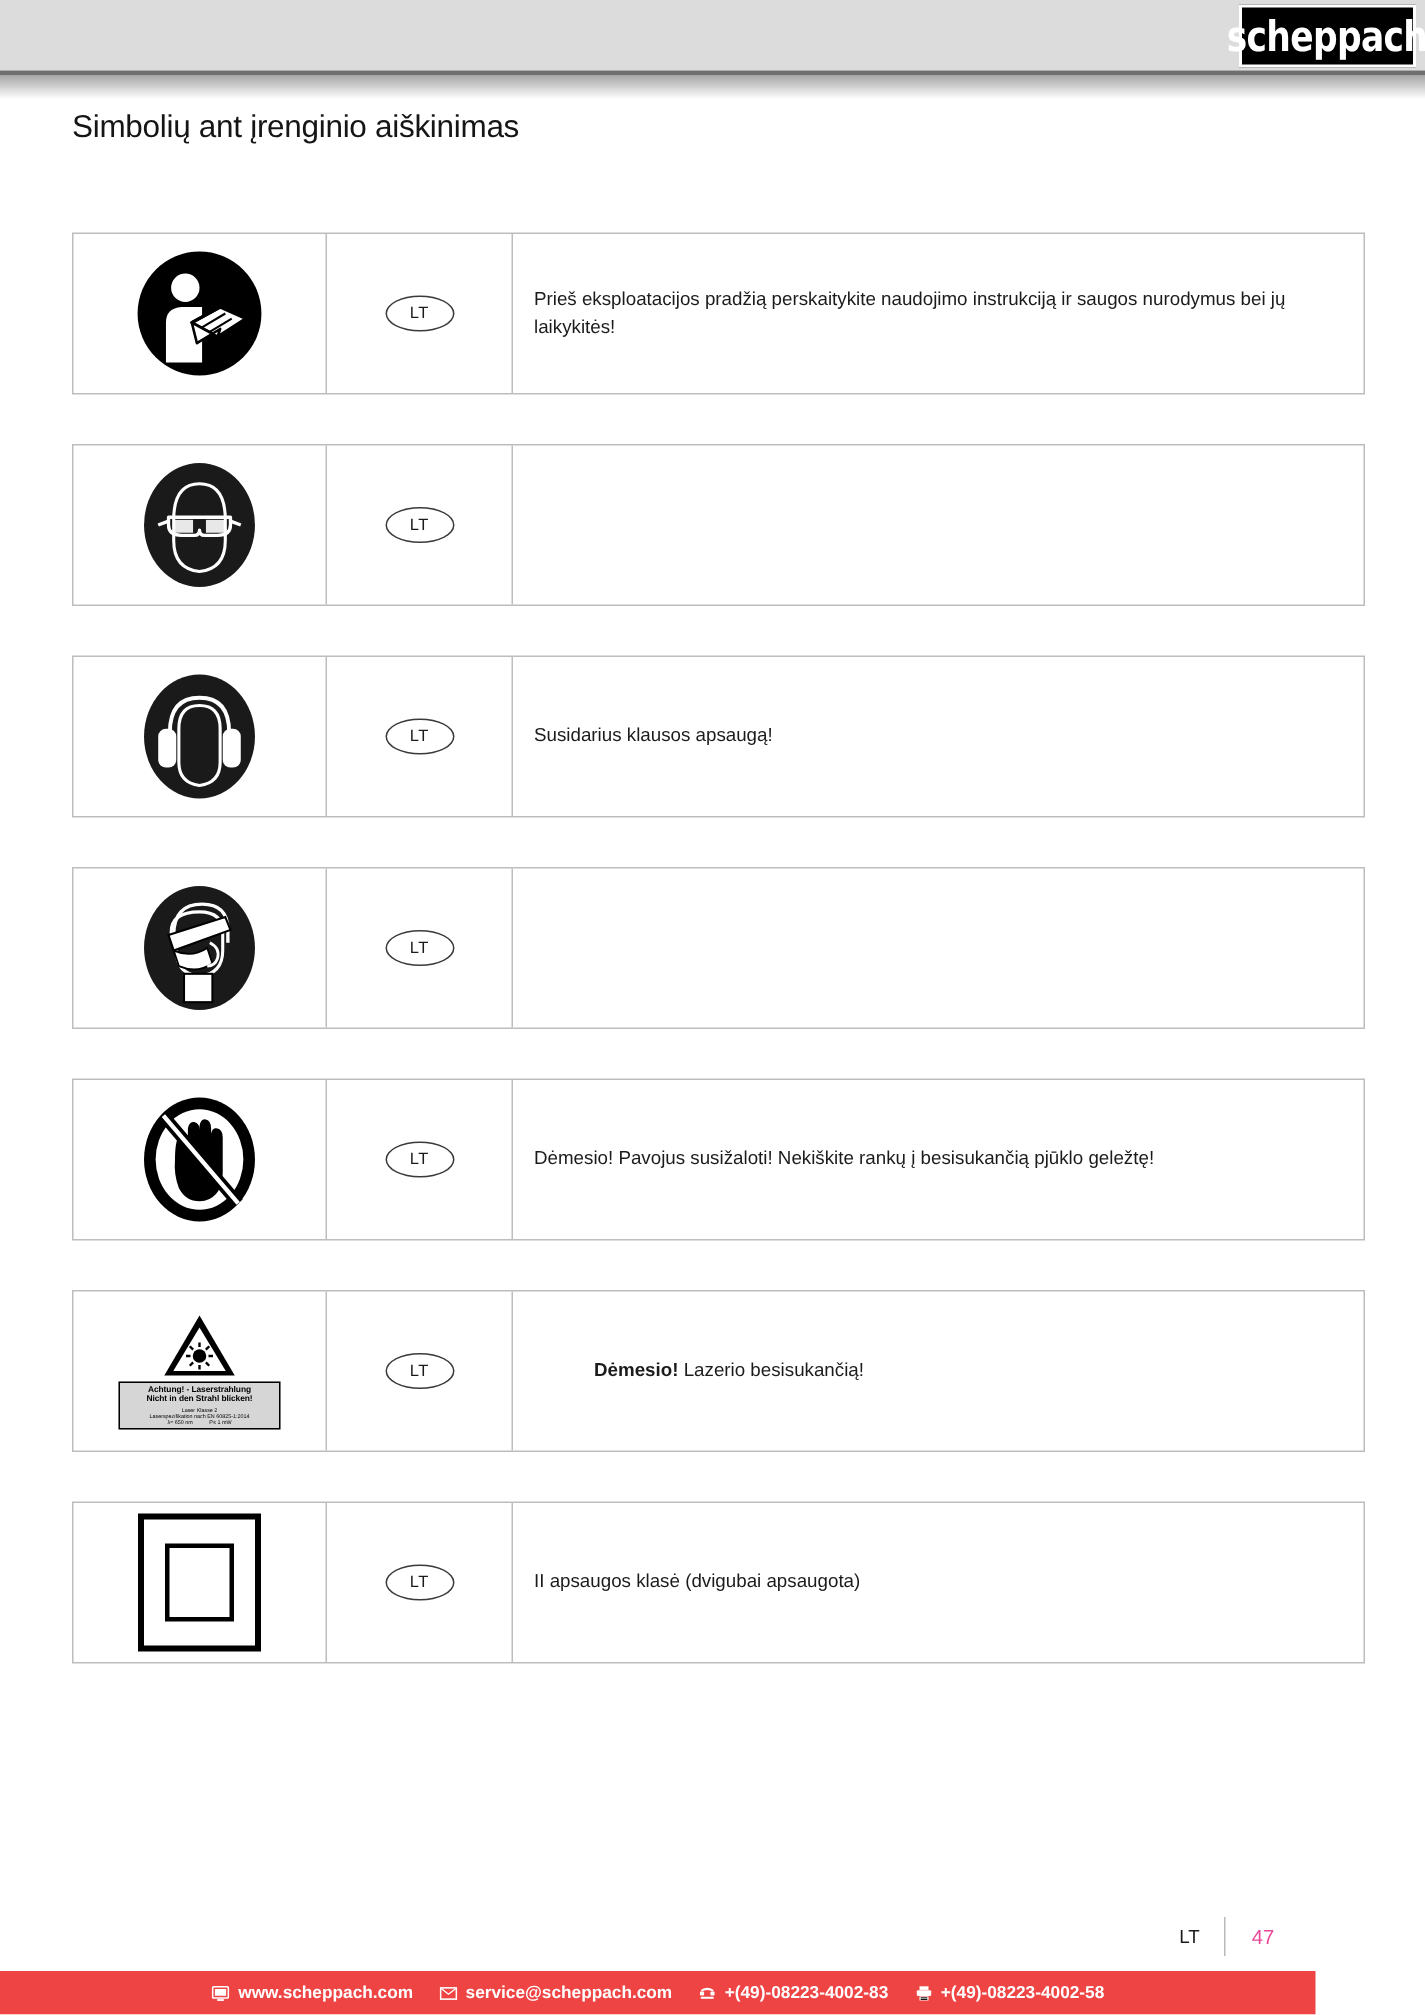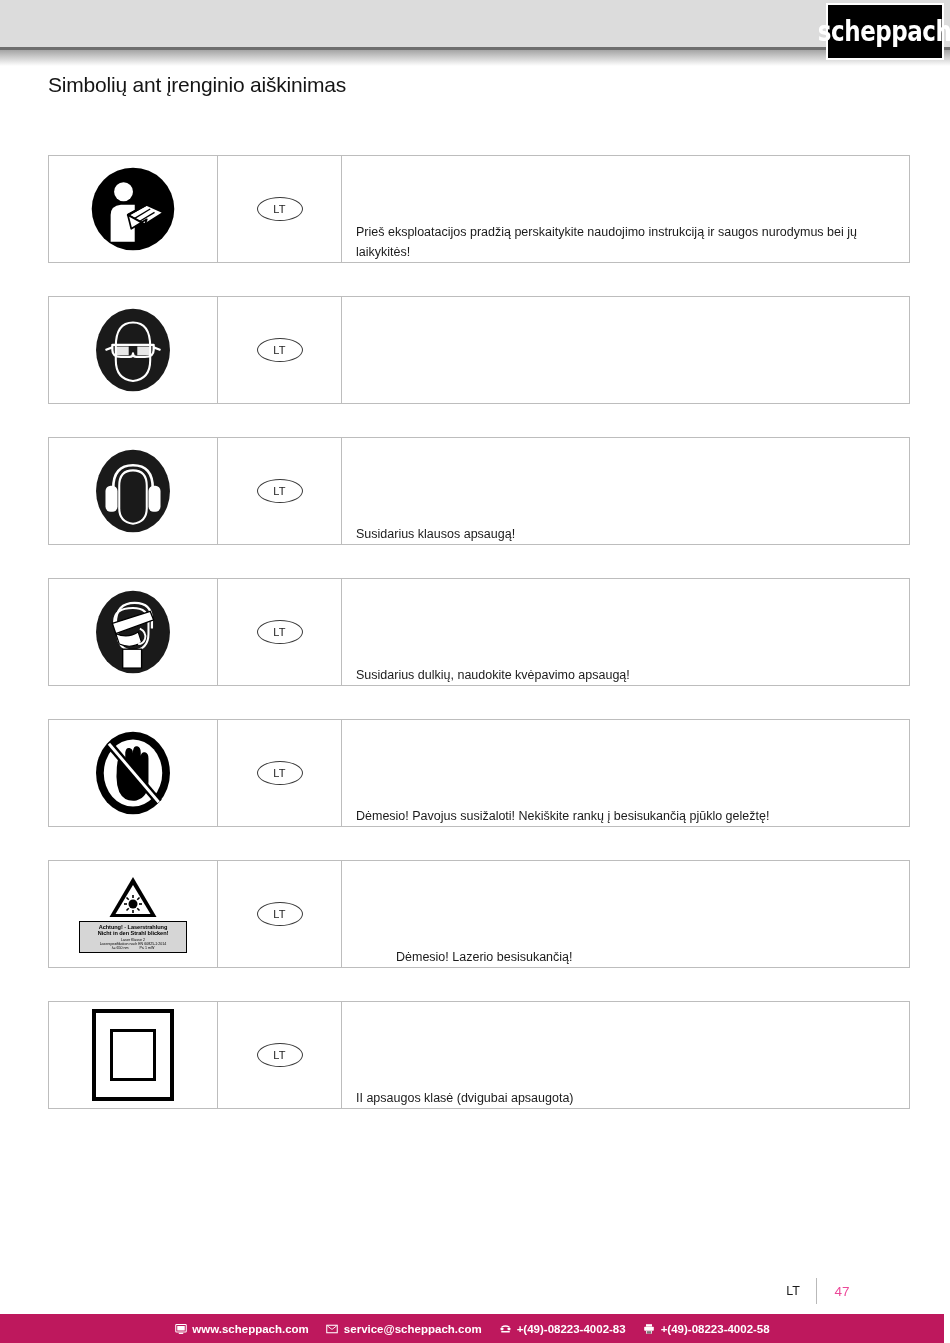--- a/index.html
+++ b/index.html
@@ -36,21 +36,21 @@
     top: 50px; left: 0;
     width: 950px;
     height: 16px;
     background: linear-gradient(to bottom, rgba(90,90,90,0.55), rgba(120,120,120,0.0));
   }
   .brand-logo {
     position: absolute;
     top: 3px;
     left: 826px;
     width: 118px;
-    height: 57px;
+    height: 42px;
     background: #000000;
     border: 2px solid #ffffff;
     box-sizing: border-box;
     display: flex;
     align-items: center;
     justify-content: center;
   }
   .brand-logo-text {
     color: #ffffff;
     font-family: "DejaVu Sans", sans-serif;
@@ -101,31 +101,31 @@
     border-right: 1px solid #bdbdbd;
     display: flex;
     align-items: center;
     justify-content: center;
     flex: none;
     box-sizing: border-box;
   }
   .cell-text {
     flex: 1;
     display: flex;
-    align-items: flex-end;
+    align-items: center;
     padding: 0 14px;
     box-sizing: border-box;
   }
   .cell-text p {
     margin: 0;
     font-size: 12.5px;
     line-height: 1.55;
     color: #1b1b1b;
   }
-  .cell-text b { font-weight: 400; padding-left: 40px; }
+  .cell-text b { font-weight: 700; padding-left: 40px; }
 
   
   .lang-oval {
     width: 44px;
     height: 22px;
     border: 1.3px solid #3a3a3a;
     border-radius: 50%;
     display: flex;
     align-items: center;
     justify-content: center;
@@ -227,23 +227,23 @@
     width: 50px;
     text-align: center;
     font-size: 13.5px;
     color: #ec4899;
   }
 
   .footer-bar {
     position: absolute;
     left: 0;
     top: 1314px;
-    width: 944px;
+    width: 877px;
     height: 29px;
-    background: #be185d;
+    background: #ef4444;
     display: flex;
     justify-content: center;
     gap: 17px;
   }
   .footer-item {
     display: flex;
     align-items: center;
     gap: 5px;
     color: #ffffff;
     font-size: 11.5px;
@@ -337,23 +337,20 @@
         <path d="M28 38 Q28 22 50 22 Q68 22 68 38 L68 52 Q68 70 50 72 Q32 70 32 52 Z" fill="none" stroke="#fff" stroke-width="2.4"></path>
         <path d="M26 40 L70 26 L74 36 L30 52 Z" fill="#fff" stroke="#000" stroke-width="1.6"></path>
         <path d="M30 52 Q44 58 56 50 L60 62 Q48 70 34 64 Z" fill="#fff" stroke="#000" stroke-width="1.4"></path>
         <path d="M58 46 Q66 50 64 58 Q62 64 56 64" fill="none" stroke="#fff" stroke-width="2.2"></path>
         <rect x="38" y="70" width="22" height="22" fill="#fff"></rect>
         <rect x="38" y="70" width="22" height="22" fill="none" stroke="#000" stroke-width="1.6"></rect>
       </svg>
     </div>
     <div class="cell-lang">
       <div class="lang-oval">LT</div>
-    </div>
-    <div class="cell-text">
-      <p>Susidarius dulkių, naudokite kvėpavimo apsaugą!</p>
     </div>
   </div>
 
   <div class="symbol-row">
     <div class="cell-icon">
       <svg class="icon-svg" width="86" height="86" viewBox="0 0 100 100">
         <ellipse cx="50" cy="50" rx="43" ry="48" fill="#000"></ellipse>
         <ellipse cx="50" cy="50" rx="34" ry="39" fill="#fff"></ellipse>
         <path d="M31 50 Q31 32 36 30 Q40 29 41 34 L41 26 Q42 20 46 21 Q50 22 50 27 L50 24 Q51 18 55 19 Q59 20 59 26 L59 30 Q60 25 64 26 Q68 27 68 33 L68 60 Q68 78 54 82 Q40 84 34 72 Q30 62 31 50 Z" fill="#000"></path>
         <path d="M22 16 L80 84" stroke="#000" stroke-width="9"></path>

